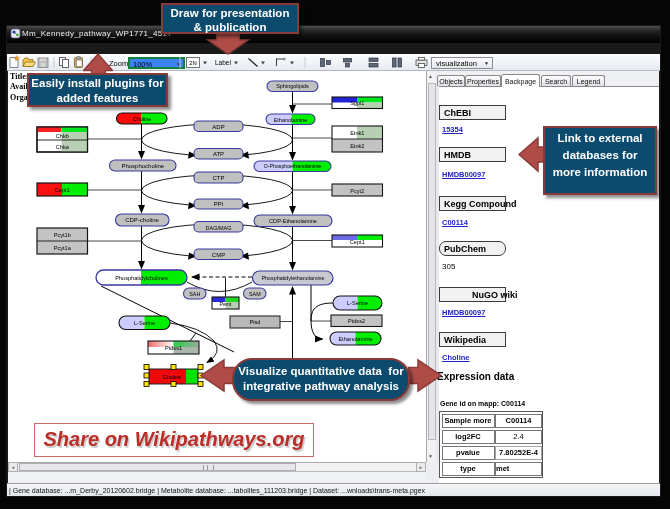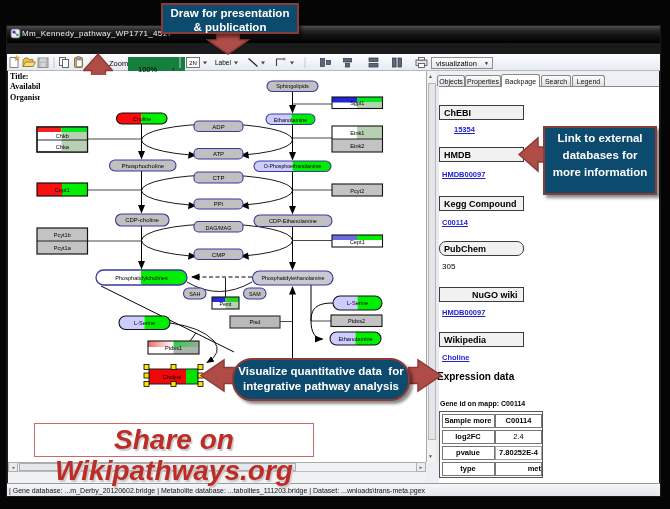--- a/index.html
+++ b/index.html
@@ -1,20 +1,20 @@
 <!DOCTYPE html>
 <html><head>
 <meta charset="utf-8">
 <style>
 html,body{margin:0;padding:0;background:#000;}
 #root{position:relative;width:670px;height:509px;background:#050505;font-family:"Liberation Sans",sans-serif;overflow:hidden;}
 .abs{position:absolute;}
 .co{position:absolute;background:#0c4a6e;border:2px solid #8a3a37;color:#fff;font-weight:bold;text-align:center;z-index:50;box-shadow:3px 3px 3px rgba(0,0,0,.45);box-sizing:border-box;}
 .lnk{position:absolute;color:#2222cc;font-weight:bold;font-size:7.5px;text-decoration:underline;z-index:12;}
-.hbox{position:absolute;width:85px;height:15px;background:#f1f1f1;border:1px solid #3c3c3c;box-sizing:border-box;font-weight:bold;font-size:9px;line-height:14px;padding-left:4px;z-index:12;white-space:nowrap;}
+.hbox{position:absolute;width:67px;height:15px;background:#f1f1f1;border:1px solid #3c3c3c;box-sizing:border-box;font-weight:bold;font-size:9px;line-height:14px;padding-left:4px;z-index:12;white-space:nowrap;}
 .tab{position:absolute;height:11px;background:linear-gradient(#fdfdfd,#dde0e4);border:1px solid #898989;border-bottom:none;border-radius:2.5px 2.5px 0 0;font-size:7px;line-height:11px;text-align:center;box-sizing:border-box;z-index:11;color:#111;}
 .mi{position:absolute;font-size:8px;color:#000;top:2px;}
 </style>
 </head>
 <body>
 <div id="root">
 
 <div class="abs" style="left:6px;top:25px;width:655px;height:472px;background:#1a1a1a;"></div>
 
 <div class="abs" style="left:7px;top:26px;width:653px;height:17px;background:linear-gradient(#4e4e50 0%,#29292b 25%,#121214 55%,#000 100%);">
@@ -43,21 +43,21 @@
       <rect x="33.5" y="9" width="5" height="4" fill="#d5d5d5"></rect>
 
   <rect x="52.5" y="3.5" width="6" height="8" fill="#fff" stroke="#555" stroke-width="0.9"></rect>
       <rect x="55.5" y="5.5" width="6" height="8" fill="#fff" stroke="#555" stroke-width="0.9"></rect>
 
   <rect x="67.5" y="3.5" width="8" height="10" rx="1" fill="#c9a96a" stroke="#8a6a30" stroke-width="0.9"></rect>
       <rect x="69.5" y="2.5" width="4" height="2.5" rx="1" fill="#aaa" stroke="#666" stroke-width="0.6"></rect>
       <rect x="69.5" y="6" width="5.5" height="6.5" fill="#fff" stroke="#777" stroke-width="0.6"></rect>
 </svg>
 <div class="abs" style="left:109px;top:58.5px;font-size:7.5px;color:#000;z-index:6;">Zoom:</div>
-<div class="abs" style="left:128px;top:57px;width:57px;height:12px;background:#ef4444;border:7px solid #15803d;box-sizing:border-box;z-index:6;">
+<div class="abs" style="left:128px;top:57px;width:57px;height:12px;background:#3b82f6;border:2px solid #15803d;box-sizing:border-box;z-index:6;">
   <span style="position:absolute;left:3px;top:1px;font-size:7.5px;">100%</span>
   <span style="position:absolute;right:2px;top:2px;font-size:5px;color:#333;">▼</span>
 </div>
 <svg class="abs" style="left:7px;top:54px;z-index:6" width="500" height="17" viewBox="0 0 500 17">
 
   <rect x="179.5" y="3.5" width="13" height="10" fill="#fff" stroke="#666" stroke-width="0.9"></rect>
       <text x="186" y="11" font-size="6" text-anchor="middle" font-family="Liberation Sans">2N</text>
       <path d="M196 7.5l4 0-2 3z" fill="#444"></path>
 
   <text x="208" y="11" font-size="6.5" font-family="Liberation Sans">Label</text>
@@ -338,68 +338,69 @@
 
 <div class="abs" style="left:439px;top:71px;width:220px;height:412px;background:#fff;"></div>
 <div class="abs" style="left:439px;top:71px;width:220px;height:16px;background:#eef0f4;border-bottom:1px solid #8a8a8a;box-sizing:border-box;"></div>
 <div class="tab" style="left:437px;top:75px;width:28px;">Objects</div>
 <div class="tab" style="left:465px;top:75px;width:36px;">Properties</div>
 <div class="tab" style="left:541px;top:75px;width:30px;">Search</div>
 <div class="tab" style="left:572px;top:75px;width:33px;">Legend</div>
 <div class="tab" style="left:501px;top:73.5px;width:39px;height:13.5px;background:#fff;line-height:13px;z-index:12;">Backpage</div>
 
 <div class="hbox" style="left:439px;top:105px;">ChEBI</div>
-<div class="lnk" style="left:454px;top:125px;text-decoration:underline;">15354</div>
+<div class="lnk" style="left:442px;top:125px;text-decoration:underline;">15354</div>
 <div class="hbox" style="left:439px;top:147px;">HMDB</div>
 <div class="lnk" style="left:442px;top:170px;">HMDB00097</div>
 <div class="hbox" style="left:439px;top:196px;">Kegg Compound</div>
 <div class="lnk" style="left:442px;top:218px;">C00114</div>
 <div class="hbox" style="left:439px;top:241px;border-radius:7px;">PubChem</div>
 <div class="abs" style="left:442px;top:262px;font-size:8px;z-index:12;">305</div>
 <div class="hbox" style="left:439px;top:287px;padding-left:32px;">NuGO wiki</div>
 <div class="lnk" style="left:442px;top:308px;">HMDB00097</div>
 <div class="hbox" style="left:439px;top:332px;">Wikipedia</div>
 <div class="lnk" style="left:442px;top:353px;">Choline</div>
 <div class="abs" style="left:437px;top:371px;font-size:10px;font-weight:bold;z-index:12;">Expression data</div>
 <div class="abs" style="left:440px;top:400px;font-size:7px;font-weight:bold;z-index:12;">Gene id on mapp: C00114</div>
 <div class="abs" style="left:439px;top:411px;width:104px;height:67px;border:1px solid #555;box-sizing:border-box;z-index:12;background:#fff;">
   <div style="position:absolute;left:1.5px;top:1.5px;width:51px;height:12.5px;border:1px solid #777;font-size:7.5px;font-weight:bold;text-align:center;line-height:12px;">Sample more</div>
   <div style="position:absolute;left:55px;top:1.5px;width:45px;height:12.5px;border:1px solid #777;font-size:7.5px;font-weight:bold;text-align:center;line-height:12px;">C00114</div>
   <div style="position:absolute;left:1.5px;top:17.5px;width:51px;height:12.5px;border:1px solid #777;font-size:7.5px;font-weight:bold;text-align:center;line-height:12px;">log2FC</div>
   <div style="position:absolute;left:55px;top:17.5px;width:45px;height:12.5px;border:1px solid #777;font-size:7.5px;font-weight:normal;text-align:center;line-height:12px;">2.4</div>
   <div style="position:absolute;left:1.5px;top:33.5px;width:51px;height:12.5px;border:1px solid #777;font-size:7.5px;font-weight:bold;text-align:center;line-height:12px;">pvalue</div>
   <div style="position:absolute;left:55px;top:33.5px;width:45px;height:12.5px;border:1px solid #a3a3a3;font-size:7.5px;font-weight:bold;text-align:center;line-height:12px;">7.80252E-4</div>
   <div style="position:absolute;left:1.5px;top:49.5px;width:51px;height:12.5px;border:1px solid #777;font-size:7.5px;font-weight:bold;text-align:center;line-height:12px;">type</div>
-  <div style="position:absolute;left:55px;top:49.5px;width:45px;height:12.5px;border:1px solid #777;font-size:7.5px;font-weight:bold;text-align:right;line-height:12px;">met</div>
+  <div style="position:absolute;left:55px;top:49.5px;width:45px;height:12.5px;border:1px solid #777;font-size:7.5px;font-weight:bold;text-align:left;line-height:12px;">met</div>
 </div>
 
 <div class="abs" style="left:8px;top:462px;width:418px;height:10px;background:#f1f2f4;border-top:1px solid #aaa;border-bottom:1px solid #bbb;box-sizing:border-box;"></div>
 <div class="abs" style="left:8px;top:462px;width:10px;height:10px;background:#e9eaec;border:1px solid #b0b0b0;box-sizing:border-box;font-size:4.5px;color:#666;text-align:center;line-height:9px;">◄</div>
 <div class="abs" style="left:416px;top:462px;width:10px;height:10px;background:#e9eaec;border:1px solid #b0b0b0;box-sizing:border-box;font-size:4.5px;color:#666;text-align:center;line-height:9px;">►</div>
 <div class="abs" style="left:19px;top:463px;width:277px;height:8px;background:#e6e7ea;border:1px solid #adadb0;box-sizing:border-box;"></div>
 <div class="abs" style="left:203px;top:464.5px;width:9px;height:5px;border-left:1px solid #999;border-right:1px solid #999;">
       <div style="position:absolute;left:3px;top:0;width:1px;height:5px;background:#999;"></div>
     </div>
 <div class="abs" style="left:8px;top:472px;width:418px;height:11px;background:#f0f1f3;"></div>
 <div class="abs" style="left:426px;top:462px;width:13px;height:21px;background:#eceef1;"></div>
 
 <div class="abs" style="left:7px;top:483px;width:653px;height:13px;background:linear-gradient(#f5f6f8,#e3e6eb);border-top:1px solid #9a9a9a;box-sizing:border-box;">
   <div style="position:absolute;left:2px;top:2.5px;font-size:7px;color:#111;white-space:nowrap;">| Gene database: ...m_Derby_20120602.bridge | Metabolite database: ...tabolites_111203.bridge | Dataset: ...wnloads\trans-meta.pgex</div>
 </div>
 
 <div class="abs" style="left:34px;top:423px;width:280px;height:34px;background:#fff;border:1.5px solid #c96a66;box-sizing:border-box;z-index:40;text-align:center;">
-  <span style="font-family:'Liberation Sans',sans-serif;font-style:italic;font-weight:bold;font-size:28px;color:#bb2d26;line-height:31px;text-shadow:1.5px 1.5px 1px #c9c9c9;">Share on Wikipathways.org</span>
+  <span style="font-family:'Liberation Sans',sans-serif;font-style:italic;font-weight:bold;font-size:20px;color:#bb2d26;line-height:31px;text-shadow:1.5px 1.5px 1px #c9c9c9;">Share on Wikipathways.org</span>
 </div>
 
 <div class="co" style="left:161px;top:3px;width:138px;height:31px;font-size:11.5px;line-height:14px;padding-top:1px;">Draw for presentation<br>&amp; publication</div>
 <svg class="abs" style="left:204px;top:32px;z-index:49" width="48" height="25" viewBox="0 0 48 25">
       <polygon points="12.6,0 35.3,0 35.3,8 44,8 24,22 4,8 12.6,8" fill="#b04c48" stroke="#8a3a37" stroke-width="1.5"></polygon>
       <rect x="12.6" y="0" width="22.7" height="2.5" fill="#b04c48"></rect>
     </svg>
 
+<div class="co" style="left:27px;top:73px;width:141px;height:34px;font-size:11.5px;line-height:15px;padding-top:1px;">Easily install plugins for<br>added features</div>
 <svg class="abs" style="left:83px;top:53px;z-index:49" width="30" height="22" viewBox="0 0 30 22">
       <polygon points="15,1 29.5,17.5 22.5,17.5 22.5,22 8.5,22 8.5,17.5 0.5,17.5" fill="#b04c48" stroke="#8a3a37" stroke-width="1.3"></polygon>
       <rect x="8.5" y="19" width="14" height="3" fill="#b04c48"></rect>
     </svg>
 
 <div class="co" style="left:543px;top:126px;width:114px;height:69px;font-size:11.5px;line-height:17px;padding-top:2px;">Link to external<br>databases for<br>more information</div>
 <svg class="abs" style="left:518px;top:136px;z-index:49" width="29" height="37" viewBox="0 0 29 37">
       <polygon points="1,18.5 20,2 20,11 29,11 29,26 20,26 20,35" fill="#b04c48" stroke="#8a3a37" stroke-width="1.5"></polygon>
       <rect x="26" y="11" width="3" height="15" fill="#b04c48"></rect>
     </svg>

